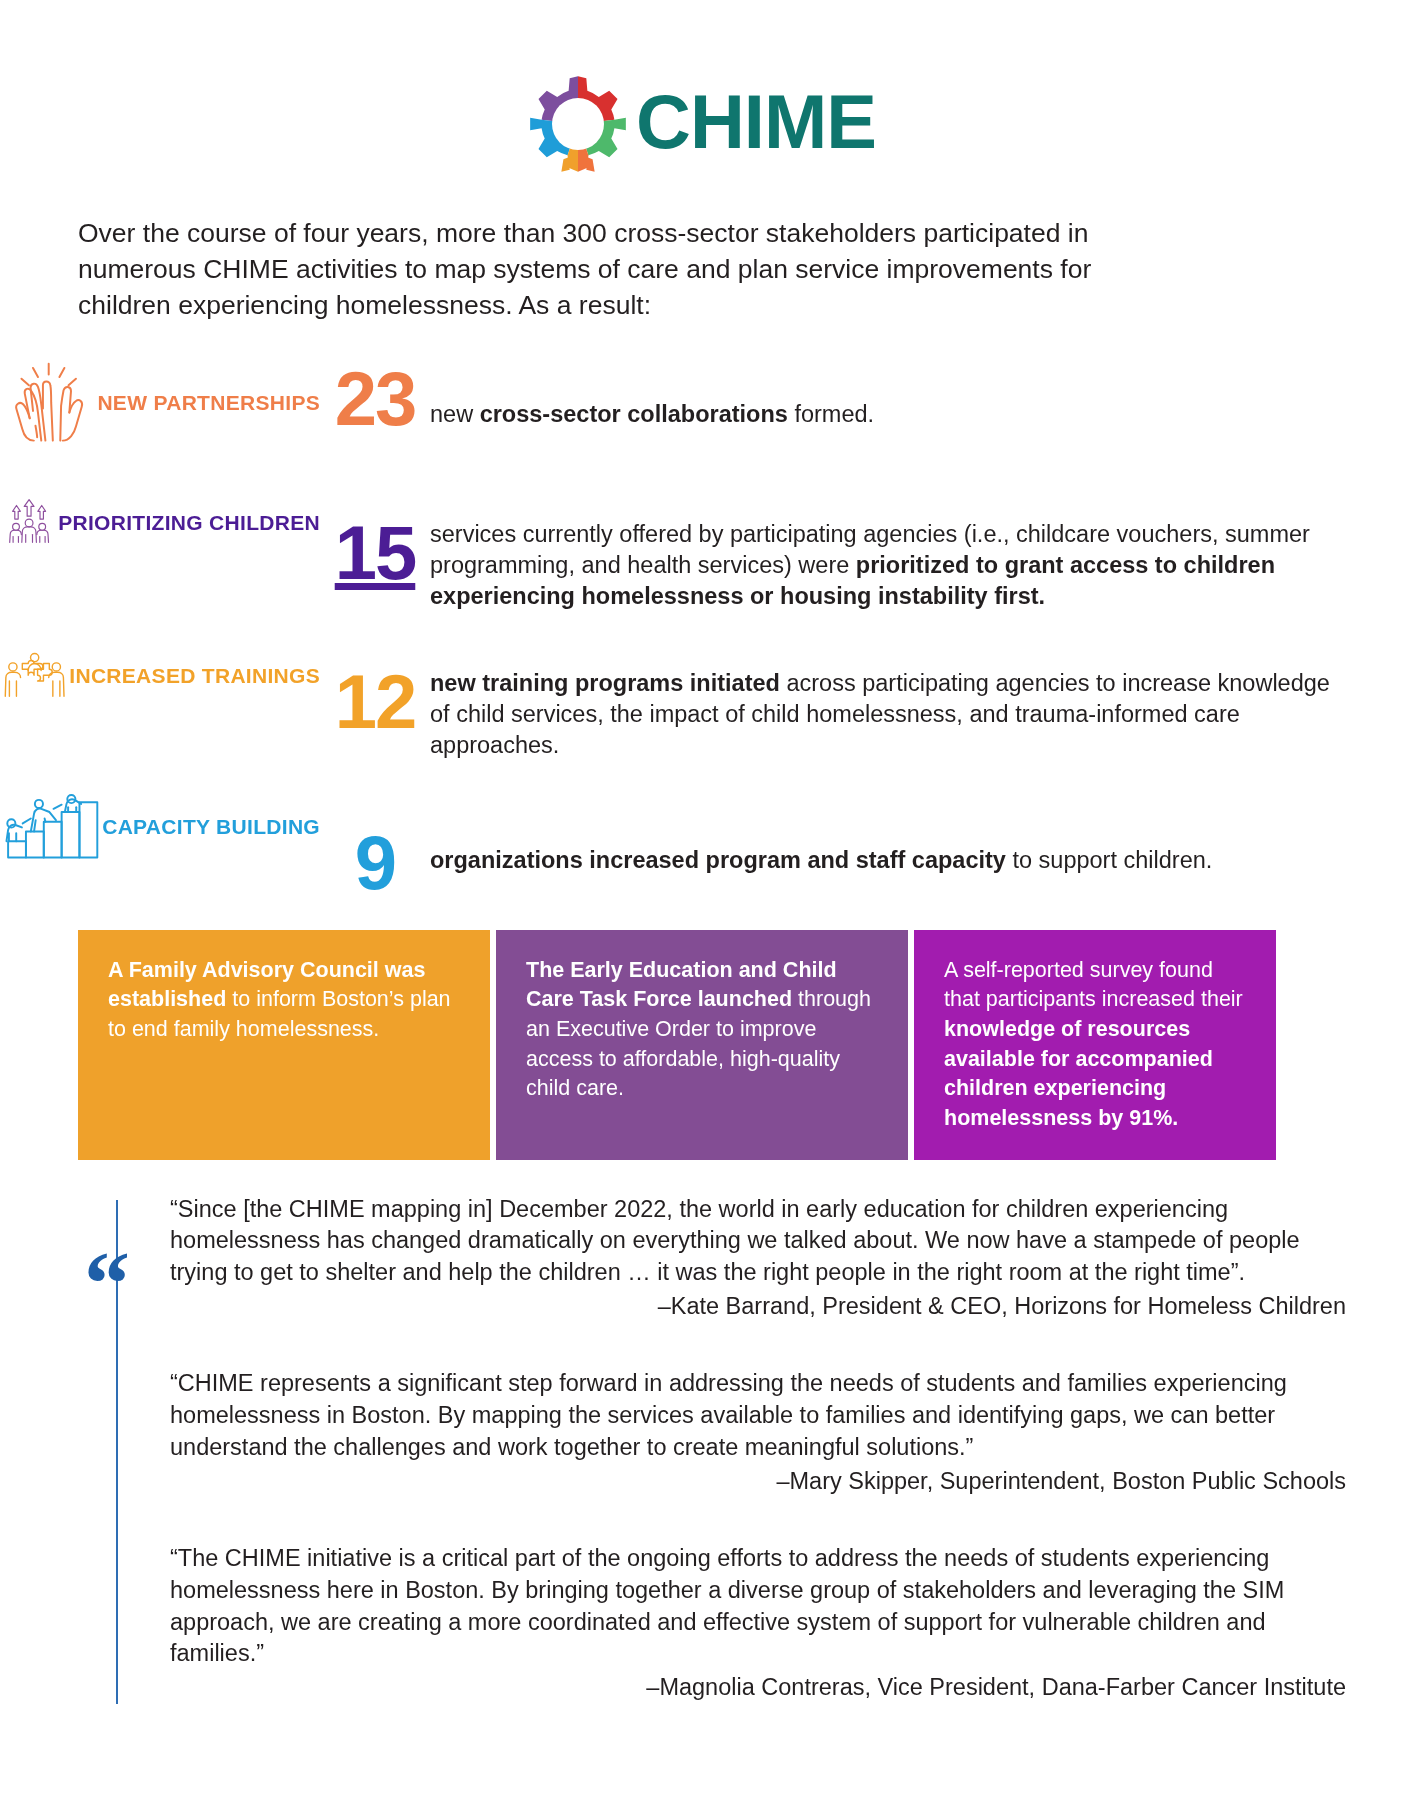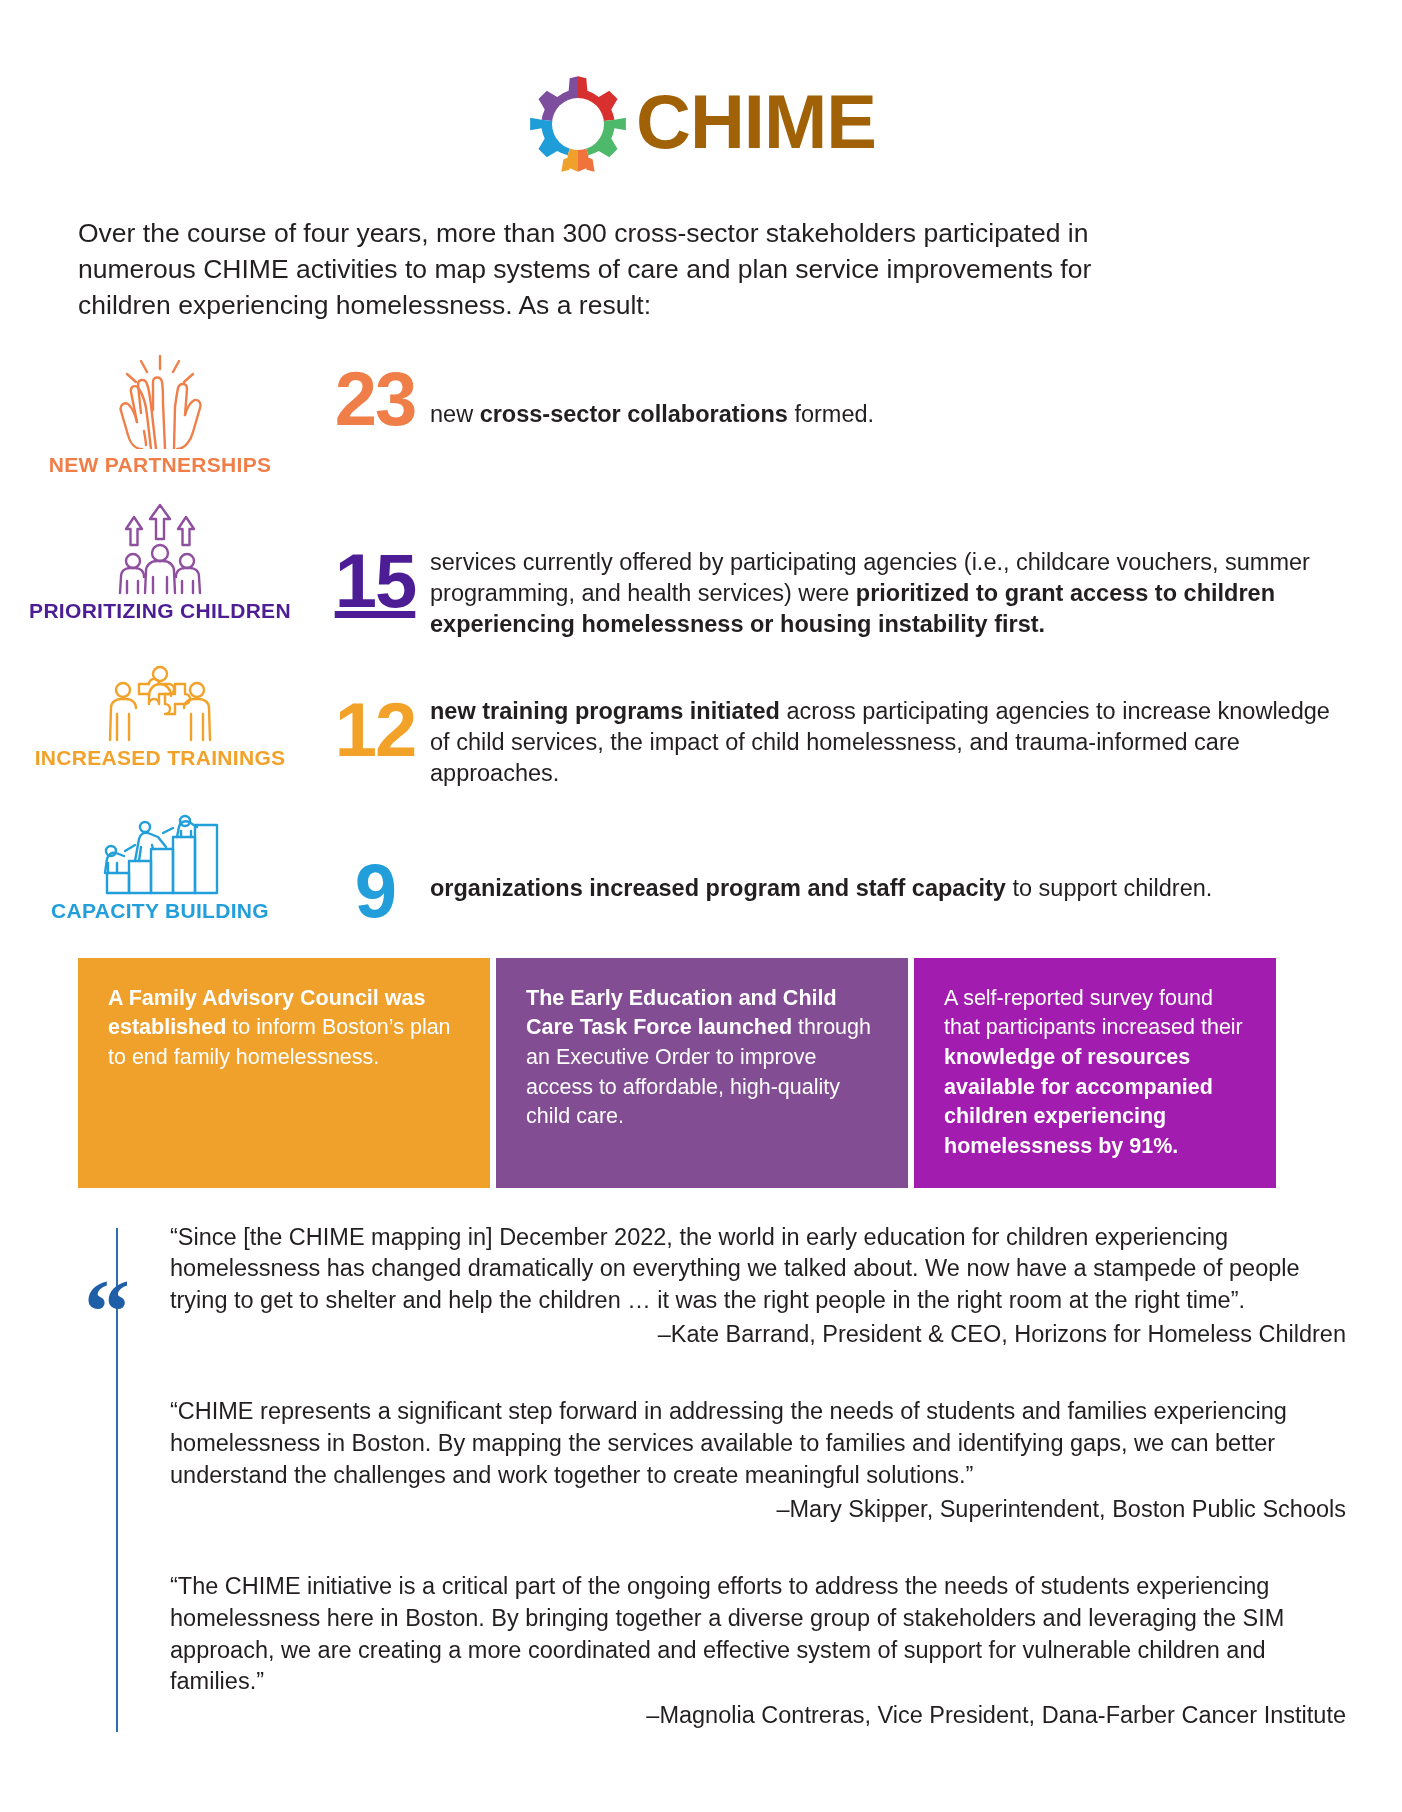--- a/index.html
+++ b/index.html
@@ -21,21 +21,21 @@
     display: flex;
     align-items: center;
     justify-content: center;
     padding-top: 72px;
     gap: 6px;
   }
   .logo-gear { width: 104px; height: 104px; display: block; }
   .logo-word {
     font-size: 76px;
     font-weight: 700;
-    color: #a16207;
+    color: #0f766e;
     letter-spacing: -1px;
     line-height: 1;
     padding-bottom: 4px;
   }
 
   
   .intro {
     margin: 40px 78px 0 78px;
     font-size: 26.5px;
     line-height: 1.35;
@@ -49,21 +49,21 @@
   }
   .stat-row {
     display: flex;
     align-items: flex-start;
     position: relative;
   }
   .stat-iconcol {
     width: 320px;
     flex: 0 0 320px;
     display: flex;
-    flex-direction: column;
+    flex-direction: row;
     align-items: center;
     padding-top: 4px;
   }
   .stat-icon { display: block; }
   .stat-label {
     font-size: 21px;
     font-weight: 700;
     letter-spacing: 0.3px;
     margin-top: 4px;
     white-space: nowrap;

